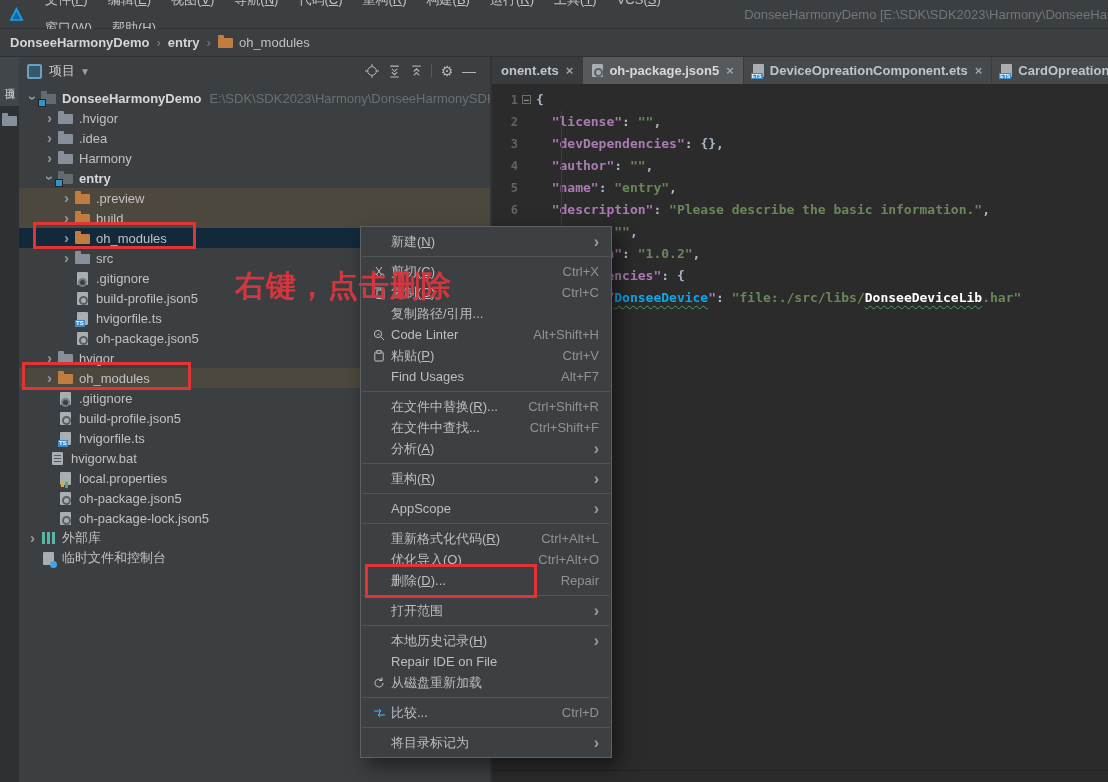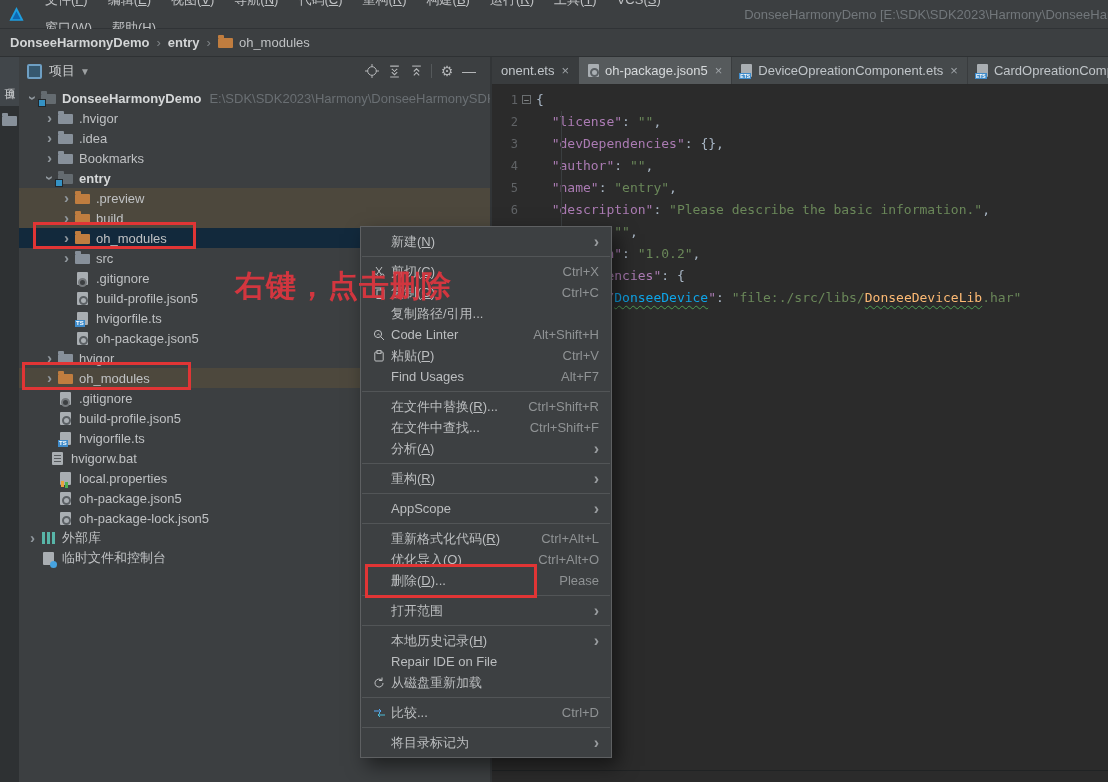--- a/index.html
+++ b/index.html
@@ -56,40 +56,40 @@
   .fico.ets:after{content:"ETS";position:absolute;left:-2px;bottom:-2px;background:#3f8ccb;color:#fff;font-size:5px;line-height:6px;padding:0 1px;font-weight:bold;}
   .fico.ignore:after{content:"";position:absolute;left:1px;bottom:-2px;width:5px;height:5px;border-radius:50%;border:2px solid #75797c;background:#3c3f41;}
   .fico.run{background:#2c2f31;border:1px solid #787c7f;width:10px;height:11px;}
   .fico.run:after{content:"›";position:absolute;left:2px;top:-1px;color:#ddd;font-size:10px;font-weight:bold;}
   .fico.text:after{content:"";position:absolute;left:2px;top:3px;width:7px;height:1px;background:#55595c;box-shadow:0 3px 0 #55595c,0 6px 0 #55595c;}
   .fico.prop:after{content:"";position:absolute;left:1px;bottom:-2px;width:3px;height:6px;background:#e8a33d;box-shadow:4px 1px 0 #4caf50;}
   .fico.scratch:after{content:"";position:absolute;right:-3px;bottom:-3px;width:7px;height:7px;border-radius:50%;background:#46a3e0;}
   .libico{width:14px;height:12px;margin:0 6px 0 1px;flex:0 0 14px;
           background:repeating-linear-gradient(90deg,#58b5a8 0 3px,transparent 3px 5px);}
   
-  #editor{position:absolute;left:492px;top:56px;width:616px;height:726px;background:#2b2b2b;z-index:1;}
+  #editor{position:absolute;left:492px;top:56px;width:616px;height:726px;background:#2b2b2b;z-index:1;font-weight:bold;}
   #tabbar{height:28px;background:#393c3e;border-bottom:1px solid #2a2a2a;display:flex;align-items:stretch;overflow:hidden;}
   .tab{display:flex;align-items:center;background:#45494b;padding:0 9px;margin-right:1px;font-size:13px;color:#c0c5c9;white-space:nowrap;}
   .tab.active{background:#565a5c;color:#d7dadc;}
   .tab.first{background:#393c3e;}
   .tab .x{margin-left:7px;color:#9ea3a7;font-size:13px;line-height:1;}
   .tab .fico{margin:0 6px 0 0;}
   
   #codearea{position:relative;padding-top:4px;font-family:"DejaVu Sans Mono",monospace;font-size:13px;}
   .cl{height:22px;line-height:22px;display:flex;white-space:pre;}
   .ln{width:26px;text-align:right;color:#606366;font-size:12px;flex:0 0 26px;}
   .fc{width:18px;flex:0 0 18px;position:relative;}
   .foldbox{position:absolute;left:4px;top:6px;width:9px;height:9px;border:1px solid #6a6e70;color:#9fa3a5;
            font-size:9px;line-height:8px;text-align:center;background:#2b2b2b;box-sizing:border-box;}
   .ct{color:#a9b7c6;}
   .p{color:#a9b7c6;}
   .k{color:#ab7bb3;}
   .s{color:#6a8759;}
   .kt{color:#0ea5e9;text-decoration:underline wavy #4f9e53 1px;text-underline-offset:3px;}
-  .st{color:#fdba74;text-decoration:underline wavy #4f9e53 1px;text-underline-offset:3px;}
+  .st{color:#ffffff;text-decoration:underline wavy #4f9e53 1px;text-underline-offset:3px;}
   #guide{position:absolute;left:69px;top:26px;width:1px;height:198px;background:#3a3e40;}
   #eseam{position:absolute;left:492px;top:770px;width:616px;height:1px;background:#202324;z-index:1;}
   
   #ctx{position:absolute;left:360px;top:226px;width:252px;background:#3d4042;border:1px solid #5e6062;
        box-shadow:6px 8px 18px rgba(0,0,0,.5);padding:4px 0;z-index:20;box-sizing:border-box;}
   .cmi{height:21px;display:flex;align-items:center;padding:0 12px 0 6px;font-size:13px;color:#bcbec0;cursor:default;}
   .cmi .mic{width:24px;flex:0 0 24px;display:flex;align-items:center;justify-content:center;}
   .cmi .lab{flex:1;white-space:nowrap;}
   .cmi .sc{color:#8f9294;margin-left:20px;white-space:nowrap;}
   .cmi .sub{color:#9a9da0;margin-left:20px;font-size:16px;font-weight:bold;line-height:1;}
@@ -175,21 +175,21 @@
         <span class="lbl">.hvigor</span>
       </div>
       <div class="trow" style="padding-left:22px">
         <span class="chev">›</span>
         <span class="fold g"></span>
         <span class="lbl">.idea</span>
       </div>
       <div class="trow" style="padding-left:22px">
         <span class="chev">›</span>
         <span class="fold g"></span>
-        <span class="lbl">Bookmarks</span>
+        <span class="lbl">Harmony</span>
       </div>
       <div class="trow" style="padding-left:22px">
         <span class="chev open">›</span>
         <span class="fold m">
           <i class="badge"></i>
         </span>
         <span class="lbl b">entry</span>
       </div>
       <div class="trow olive" style="padding-left:39px">
         <span class="chev">›</span>
@@ -421,21 +421,21 @@
       <span class="sc">Ctrl+Alt+L</span>
     </div>
     <div class="cmi">
       <span class="mic"></span>
       <span class="lab">优化导入(<u>O</u>)</span>
       <span class="sc">Ctrl+Alt+O</span>
     </div>
     <div class="cmi">
       <span class="mic"></span>
       <span class="lab">删除(<u>D</u>)...</span>
-      <span class="sc">Please</span>
+      <span class="sc">Repair</span>
     </div>
     <div class="msep"></div>
     <div class="cmi">
       <span class="mic"></span>
       <span class="lab">打开范围</span>
       <span class="sub">›</span>
     </div>
     <div class="msep"></div>
     <div class="cmi">
       <span class="mic"></span>

